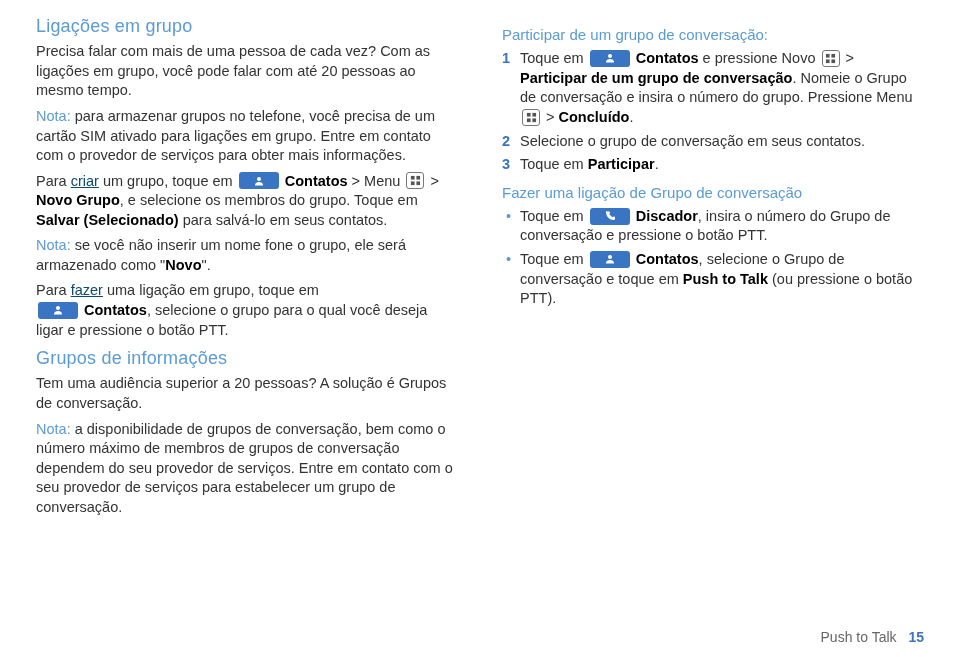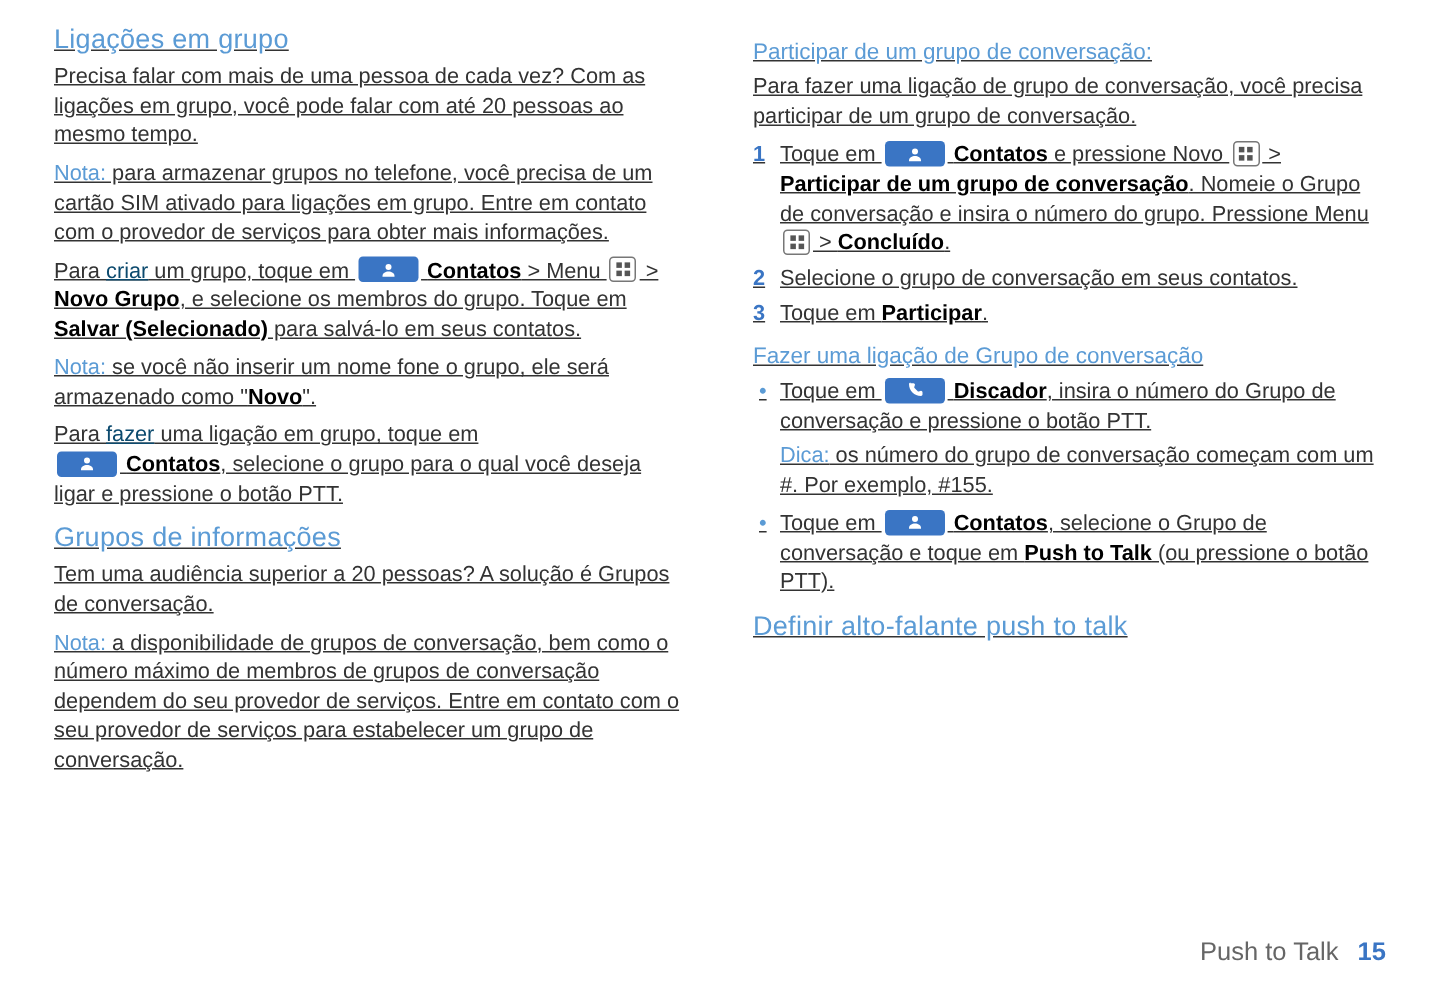--- a/index.html
+++ b/index.html
@@ -10,21 +10,20 @@
     font-size: 14.5px;
     color: #333;
     background: #fff;
     position: relative;
     padding: 8px 36px 0 36px;
     line-height: 1.35;
   }
   .columns {
     display: flex;
     gap: 44px;
-    text-decoration: underline;
   }
   .col {
     flex: 1;
     min-width: 0;
   }
   .h2 {
     font-size: 18px;
     color: #5b9bd5;
     font-weight: 400;
     margin-top: 6px;
@@ -91,21 +90,21 @@
     width: 18px;
     flex-shrink: 0;
     padding-left: 4px;
   }
   .list-bul .txt { flex: 1; }
   .indent { padding-left: 18px; }
   .footer {
     position: absolute;
     bottom: 10px;
     right: 36px;
-    font-size: 17px;
+    font-size: 14px;
     color: #666;
   }
   .footer .pg {
     color: #3a75c4;
     font-weight: bold;
     margin-left: 8px;
   }
 </style>
 </head>
 <body>
@@ -153,21 +152,20 @@
 
     <div class="h2">Grupos de informações</div>
     <p>Tem uma audiência superior a 20 pessoas? A solução é Grupos de conversação.</p>
     <p>
       <span class="blue">Nota:</span><span> a disponibilidade de grupos de conversação, bem como o número máximo de membros de grupos de conversação dependem do seu provedor de serviços. Entre em contato com o seu provedor de serviços para estabelecer um grupo de conversação.</span>
     </p>
   </div>
 
   <div class="col">
     <div class="h3" style="margin-top:17px">Participar de um grupo de conversação:</div>
-    <p>Para fazer uma ligação de grupo de conversação, você precisa participar de um grupo de conversação.</p>
 
     <div class="list-num">
       <div class="num">1</div>
       <div class="txt">
         <span>Toque em </span><span class="icon-btn">
             <svg viewBox="0 0 24 24" fill="#fff">
               <circle cx="12" cy="8" r="4"></circle>
               <path d="M4 20c0-4 4-6 8-6s8 2 8 6v1H4z"></path>
             </svg>
           </span>
@@ -207,38 +205,34 @@
       <div class="bul">•</div>
       <div class="txt">
         <span>Toque em </span><span class="icon-btn">
             <svg viewBox="0 0 24 24" fill="#fff">
               <path d="M6 2c-1 0-2 1-2 2 0 9 7 16 16 16 1 0 2-1 2-2v-3c0-1-1-2-2-2l-3 1c-1 0-1 0-2-1l-3-3c-1-1-1-1-1-2l1-3c0-1-1-2-2-2H6z"></path>
             </svg>
           </span>
         <span class="bold">Discador</span><span>, insira o número do Grupo de conversação e pressione o botão PTT.</span>
       </div>
     </div>
-    <p class="indent">
-      <span class="blue">Dica:</span><span> os número do grupo de conversação começam com um #. Por exemplo, #155.</span>
-    </p>
 
     <div class="list-bul">
       <div class="bul">•</div>
       <div class="txt">
         <span>Toque em </span><span class="icon-btn">
             <svg viewBox="0 0 24 24" fill="#fff">
               <circle cx="12" cy="8" r="4"></circle>
               <path d="M4 20c0-4 4-6 8-6s8 2 8 6v1H4z"></path>
             </svg>
           </span>
         <span class="bold">Contatos</span><span>, selecione o Grupo de conversação e toque em </span><span class="bold">Push to Talk</span><span> (ou pressione o botão PTT).</span>
       </div>
     </div>
 
-    <div class="h2">Definir alto-falante push to talk</div>
   </div>
 
 </div>
 
 <div class="footer">
   <span>Push to Talk</span>
   <span class="pg">15</span>
 </div>
 
 </body></html>

